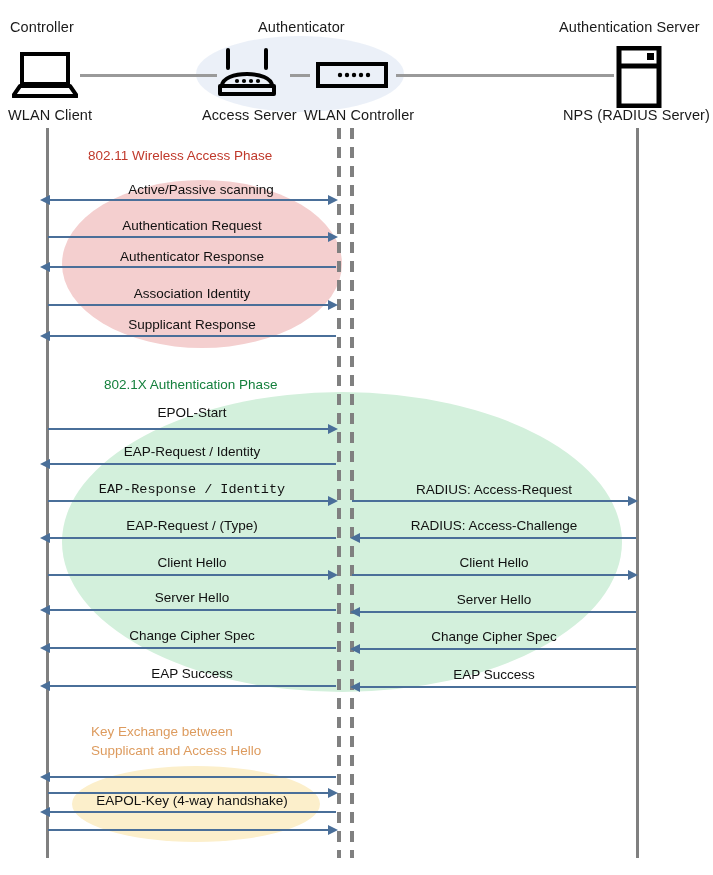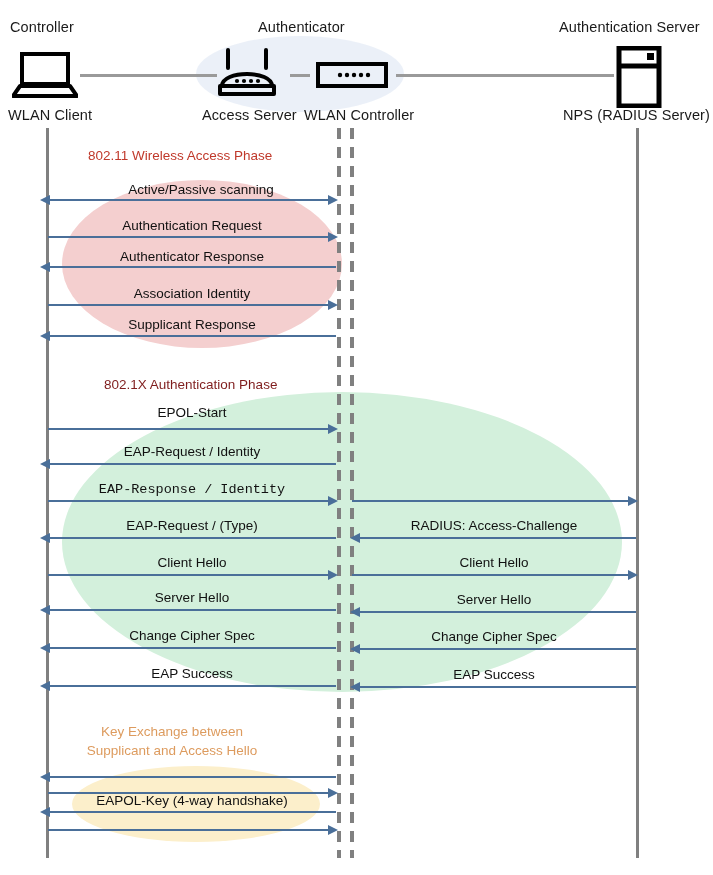--- a/index.html
+++ b/index.html
@@ -67,22 +67,22 @@
   .blob-key{left:72px;top:766px;width:248px;height:76px;background:#fcefcb;}
 
   
   .phase-caption{
     position:absolute;
     font-size:13.5px;
     white-space:nowrap;
     line-height:19px;
   }
   .cap-red{color:#c0392b;}
-  .cap-green{color:#7f1d1d;}
-  .cap-orange{color:#dd9b5e;text-align:center;}
+  .cap-green{color:#15803d;}
+  .cap-orange{color:#dd9b5e;margin-left:44px;}
 
   
   .msg-line{
     position:absolute;
     height:2px;
     background:#4a6f99;
   }
   .msg-label{
     position:absolute;
     font-size:13.5px;
@@ -205,20 +205,21 @@
   <div class="arrowhead ah-right" style="left:328px;top:424px;"></div>
 
   <div class="msg-label" style="left:47px;top:444px;width:290px;">EAP-Request / Identity</div>
   <div class="msg-line" style="left:48px;top:463px;width:288px;"></div>
   <div class="arrowhead ah-left" style="left:40px;top:459px;"></div>
 
   <div class="msg-label" style="left:47px;top:482px;width:290px;font-family:Liberation Mono, monospace;">EAP-Response / Identity</div>
   <div class="msg-line" style="left:48px;top:500px;width:288px;"></div>
   <div class="arrowhead ah-right" style="left:328px;top:496px;"></div>
 
+  <div class="msg-label" style="left:352px;top:482px;width:284px;">RADIUS: Access-Request</div>
   <div class="msg-line" style="left:352px;top:500px;width:277px;"></div>
   <div class="arrowhead ah-right" style="left:628px;top:496px;"></div>
 
   <div class="msg-label" style="left:47px;top:518px;width:290px;">EAP-Request / (Type)</div>
   <div class="msg-line" style="left:48px;top:537px;width:288px;"></div>
   <div class="arrowhead ah-left" style="left:40px;top:533px;"></div>
 
   <div class="msg-label" style="left:352px;top:518px;width:284px;">RADIUS: Access-Challenge</div>
   <div class="msg-line" style="left:358px;top:537px;width:278px;"></div>
   <div class="arrowhead ah-left" style="left:350px;top:533px;"></div>

